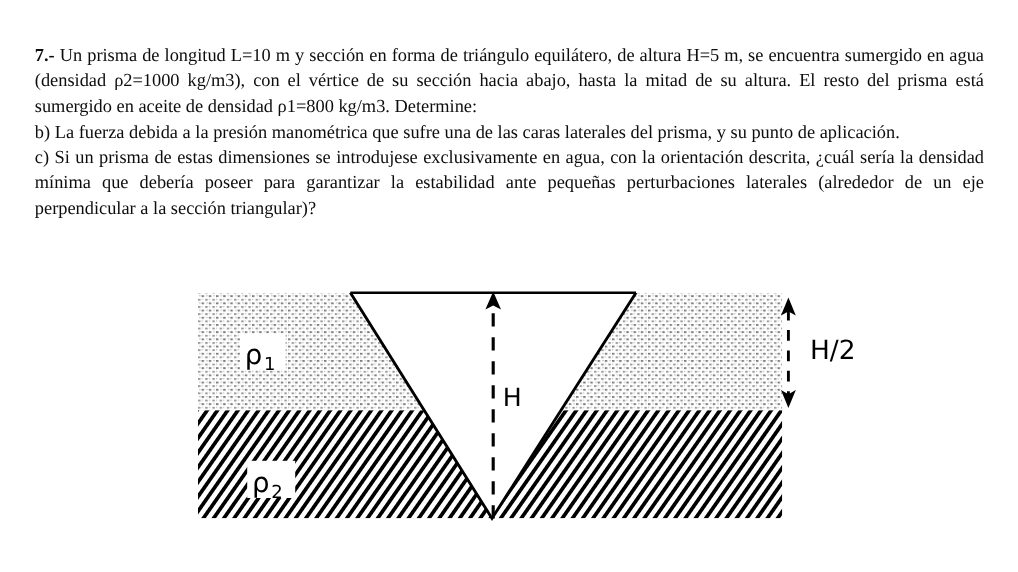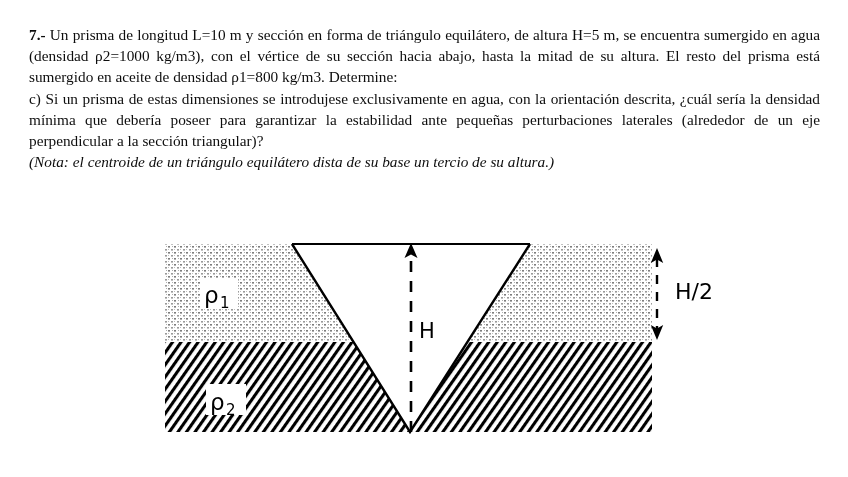--- a/index.html
+++ b/index.html
@@ -13,21 +13,21 @@
     position: relative;
     overflow: hidden;
     font-family: "Liberation Serif", serif;
     color: #000000;
   }
 
   
   #problem-text {
     position: absolute;
     left: 29px;
-    top: 24px;
+    top: 36px;
     width: 791px;
     font-size: 15.3px;
     line-height: 21.2px;
     text-align: justify;
     color: #0d0d0d;
   }
   #problem-text p {
     margin: 0;
   }
   .stmt {
@@ -72,22 +72,22 @@
     font-family: "DejaVu Sans", sans-serif;
     font-size: 22px;
     fill: #000000;
   }
 </style>
 </head>
 <body>
 
 <div id="problem-text">
   <p class="stmt"><span class="qnum">7.-</span> <span>Un prisma de longitud L=10 m y sección en forma de triángulo equilátero, de altura H=5 m, se encuentra sumergido en agua (densidad ρ2=1000 kg/m3), con el vértice de su sección hacia abajo, hasta la mitad de su altura. El resto del prisma está sumergido en aceite de densidad ρ1=800 kg/m3. Determine:</span></p>
+  <p class="stmt">b) La fuerza debida a la presión manométrica que sufre una de las caras laterales del prisma, y su punto de aplicación.</p>
   <p class="stmt">c) Si un prisma de estas dimensiones se introdujese exclusivamente en agua, con la orientación descrita, ¿cuál sería la densidad mínima que debería poseer para garantizar la estabilidad ante pequeñas perturbaciones laterales (alrededor de un eje perpendicular a la sección triangular)?</p>
-  <p class="stmt note">(Nota: el centroide de un triángulo equilátero dista de su base un tercio de su altura.)</p>
 </div>
 
 <div id="figure">
   <svg id="figure-svg" width="848" height="249" viewBox="0 228 848 249" xmlns="http://www.w3.org/2000/svg">
     <defs>
 
       <pattern id="oilPattern" patternUnits="userSpaceOnUse" width="6" height="6">
         <rect width="6" height="6" fill="#ffffff"></rect>
         <rect x="0" y="0" width="2" height="1.6" fill="#7d7d7d"></rect>
         <rect x="3" y="3" width="2" height="1.6" fill="#9a9a9a"></rect>

